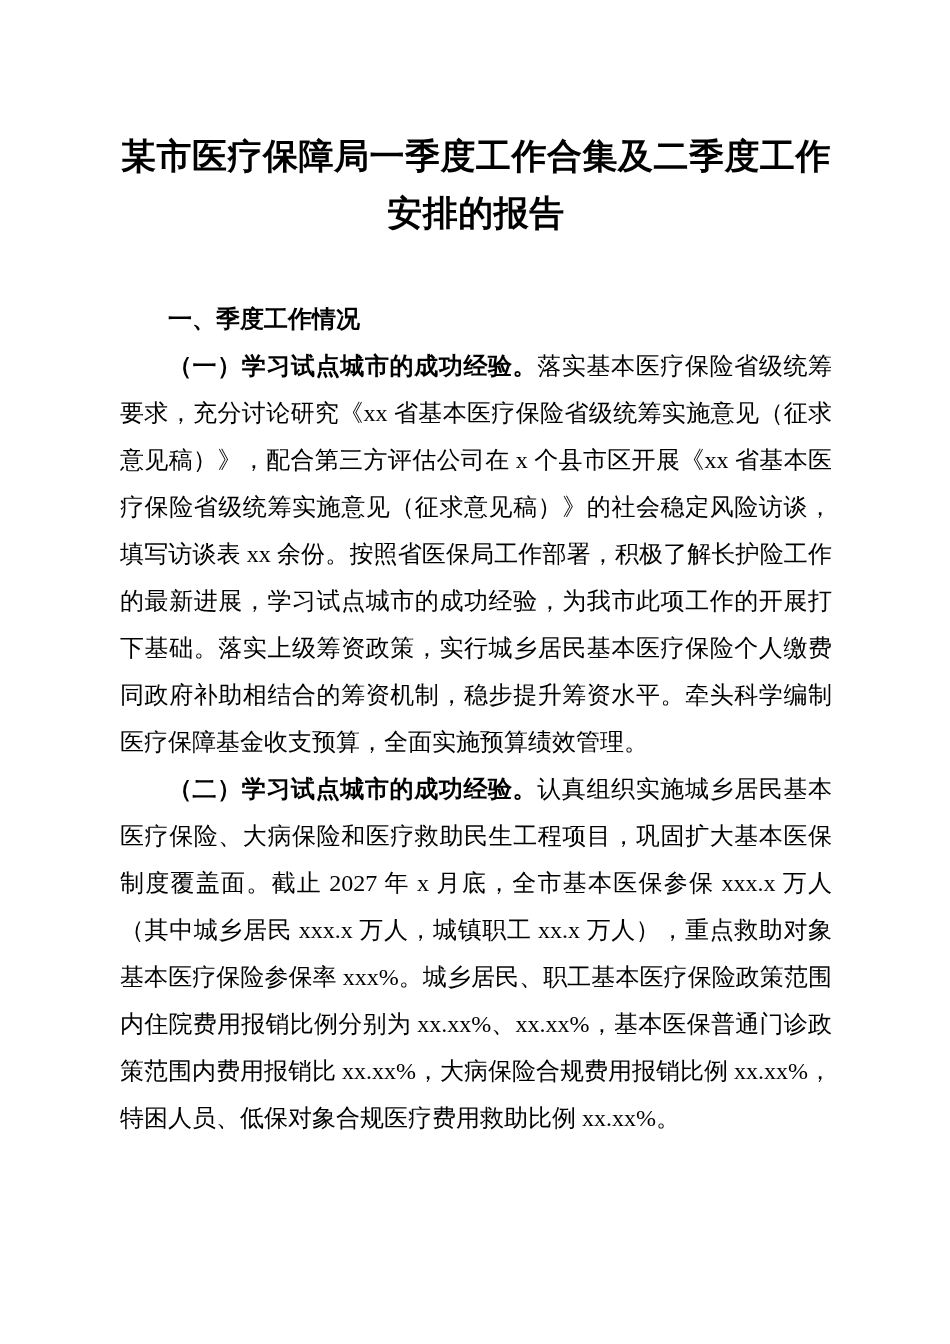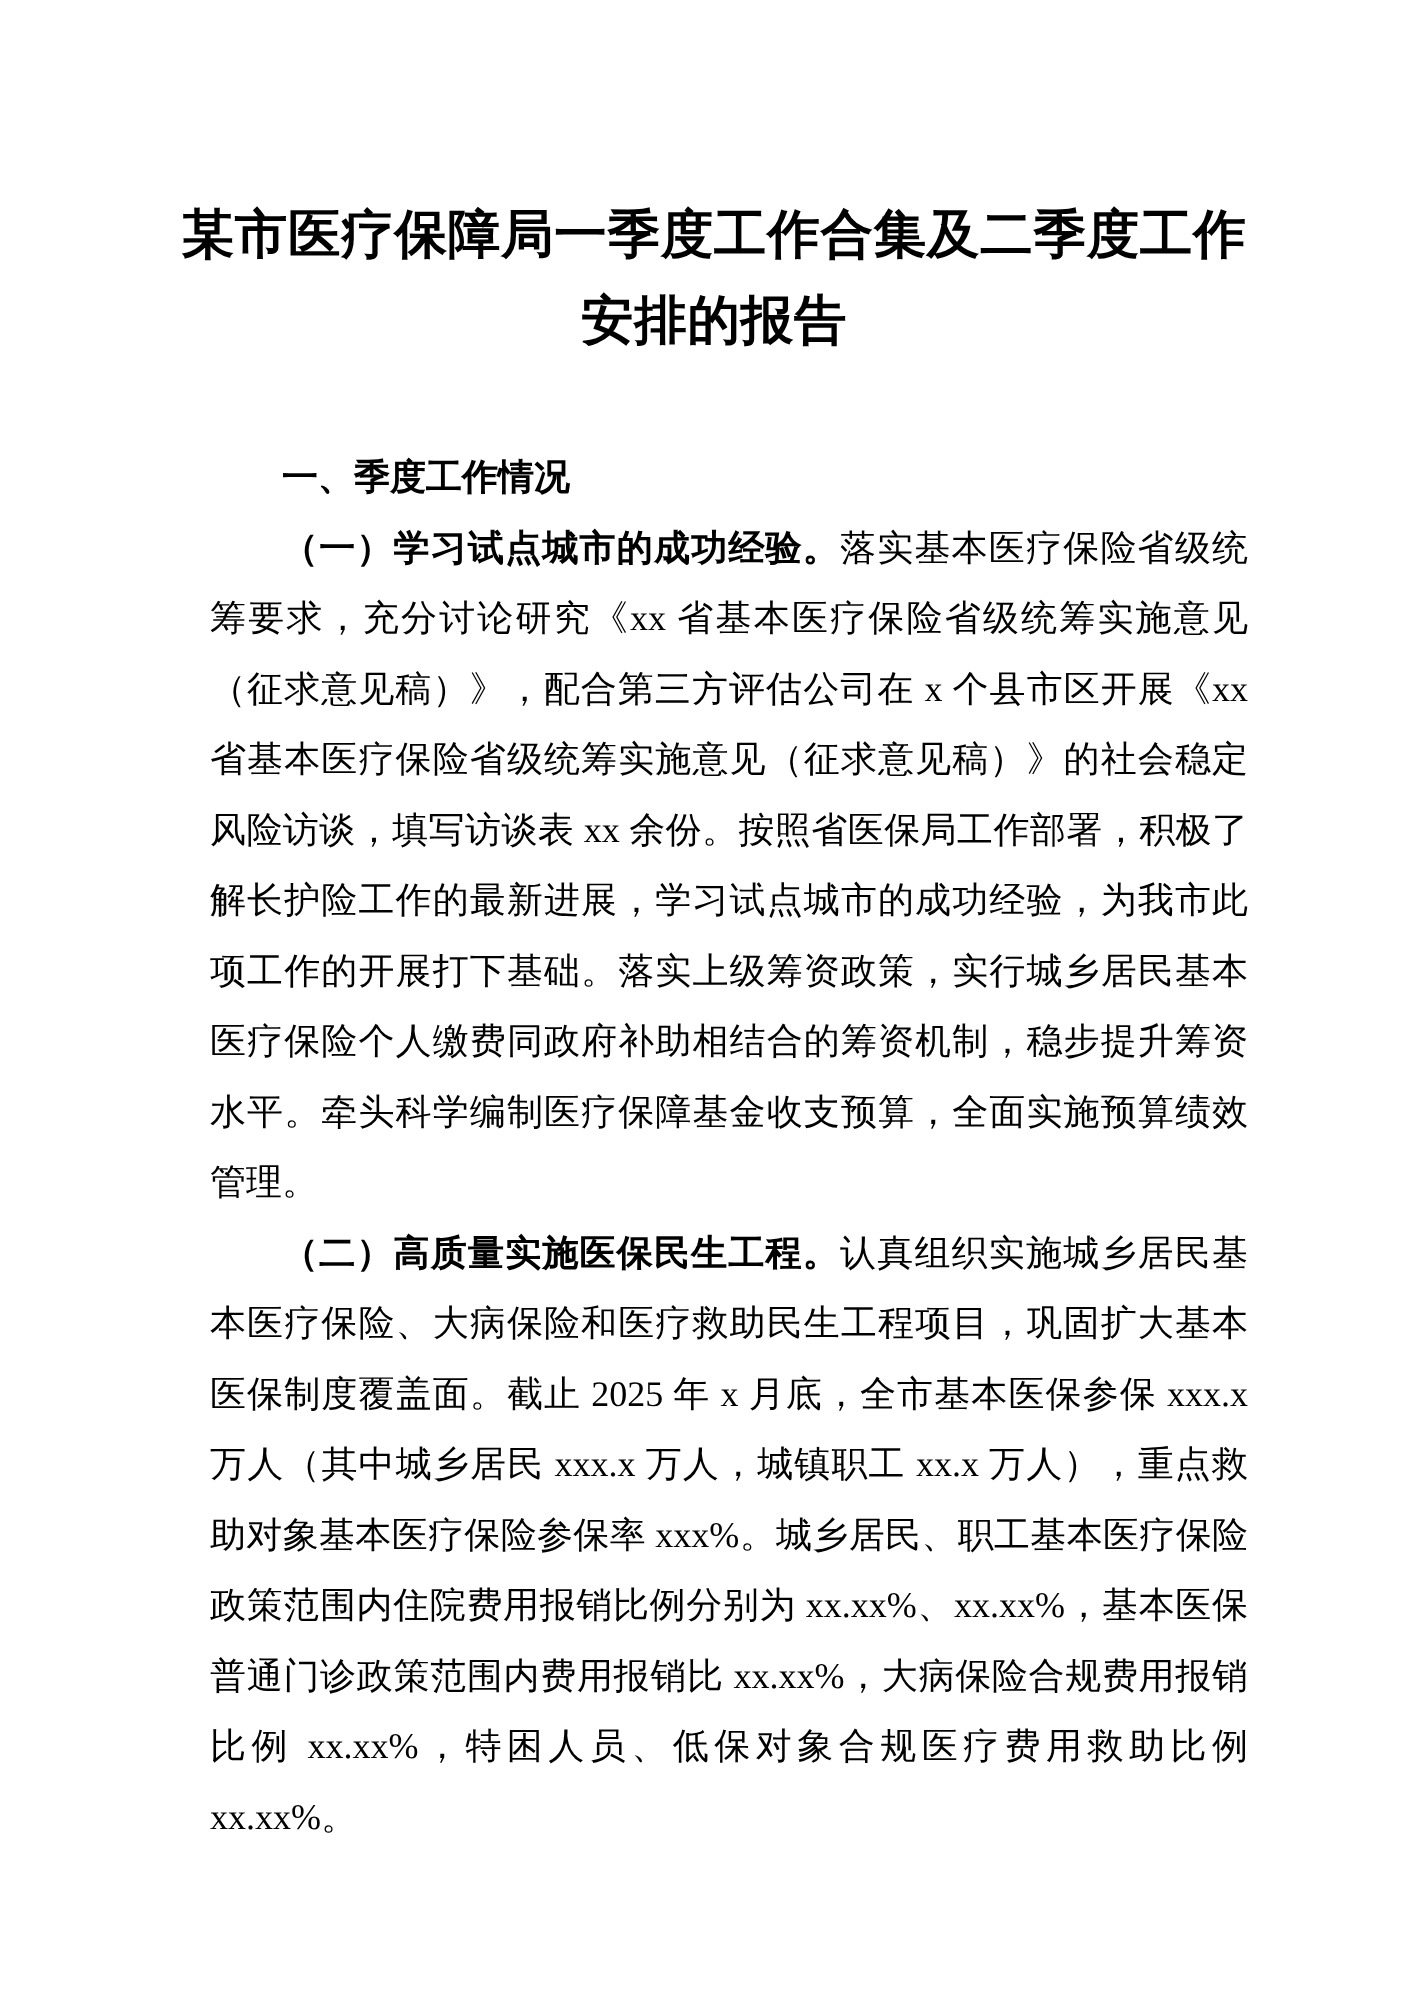--- a/index.html
+++ b/index.html
@@ -24,21 +24,20 @@
     margin: 0 0 54px 0;
     font-size: 35px;
     font-weight: bold;
     line-height: 57px;
     text-align: center;
     letter-spacing: 0.5px;
   }
   .doc-body {
     font-size: 24px;
     line-height: 47px;
-    margin-left: 20px;
   }
   .section-heading {
     margin: 0;
     text-indent: 2em;
     font-size: 24px;
     font-weight: bold;
     line-height: 47px;
   }
   .para {
     margin: 0;
@@ -56,15 +55,15 @@
 <body>
 
 <div class="page">
   <h1 class="doc-title">某市医疗保障局一季度工作合集及二季度工作安排的报告</h1>
 
   <div class="doc-body">
     <p class="section-heading">一、季度工作情况</p>
 
     <p class="para"><b class="lead">（一）学习试点城市的成功经验。</b><span>落实基本医疗保险省级统筹要求，充分讨论研究《xx 省基本医疗保险省级统筹实施意见（征求意见稿）》，配合第三方评估公司在 x 个县市区开展《xx 省基本医疗保险省级统筹实施意见（征求意见稿）》的社会稳定风险访谈，填写访谈表 xx 余份。按照省医保局工作部署，积极了解长护险工作的最新进展，学习试点城市的成功经验，为我市此项工作的开展打下基础。落实上级筹资政策，实行城乡居民基本医疗保险个人缴费同政府补助相结合的筹资机制，稳步提升筹资水平。牵头科学编制医疗保障基金收支预算，全面实施预算绩效管理。</span></p>
 
-    <p class="para"><b class="lead">（二）高质量实施医保民生工程。</b><span>认真组织实施城乡居民基本医疗保险、大病保险和医疗救助民生工程项目，巩固扩大基本医保制度覆盖面。截止 2025 年 x 月底，全市基本医保参保 xxx.x 万人（其中城乡居民 xxx.x 万人，城镇职工 xx.x 万人），重点救助对象基本医疗保险参保率 xxx%。城乡居民、职工基本医疗保险政策范围内住院费用报销比例分别为 xx.xx%、xx.xx%，基本医保普通门诊政策范围内费用报销比 xx.xx%，大病保险合规费用报销比例 xx.xx%，特困人员、低保对象合规医疗费用救助比例 xx.xx%。</span></p>
+    <p class="para"><b class="lead">（二）学习试点城市的成功经验。</b><span>认真组织实施城乡居民基本医疗保险、大病保险和医疗救助民生工程项目，巩固扩大基本医保制度覆盖面。截止 2027 年 x 月底，全市基本医保参保 xxx.x 万人（其中城乡居民 xxx.x 万人，城镇职工 xx.x 万人），重点救助对象基本医疗保险参保率 xxx%。城乡居民、职工基本医疗保险政策范围内住院费用报销比例分别为 xx.xx%、xx.xx%，基本医保普通门诊政策范围内费用报销比 xx.xx%，大病保险合规费用报销比例 xx.xx%，特困人员、低保对象合规医疗费用救助比例 xx.xx%。</span></p>
   </div>
 </div>
 
 </body></html>

